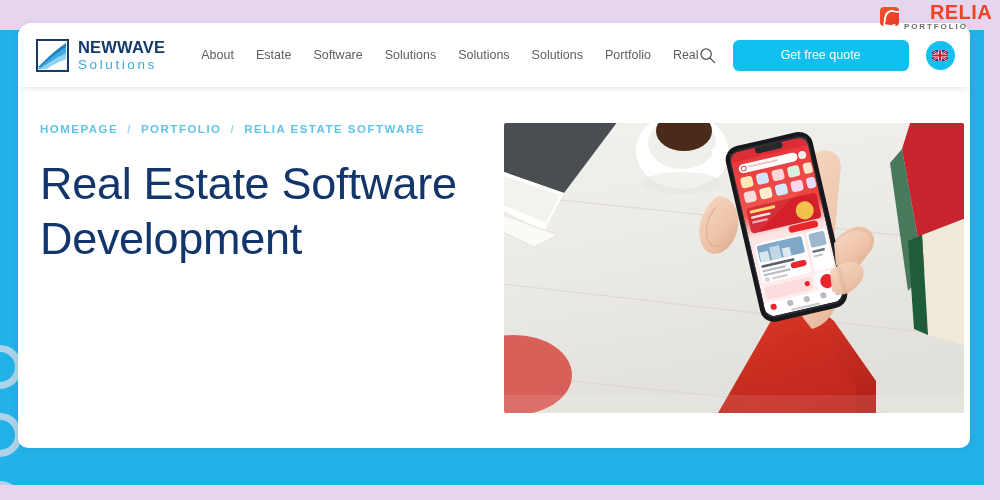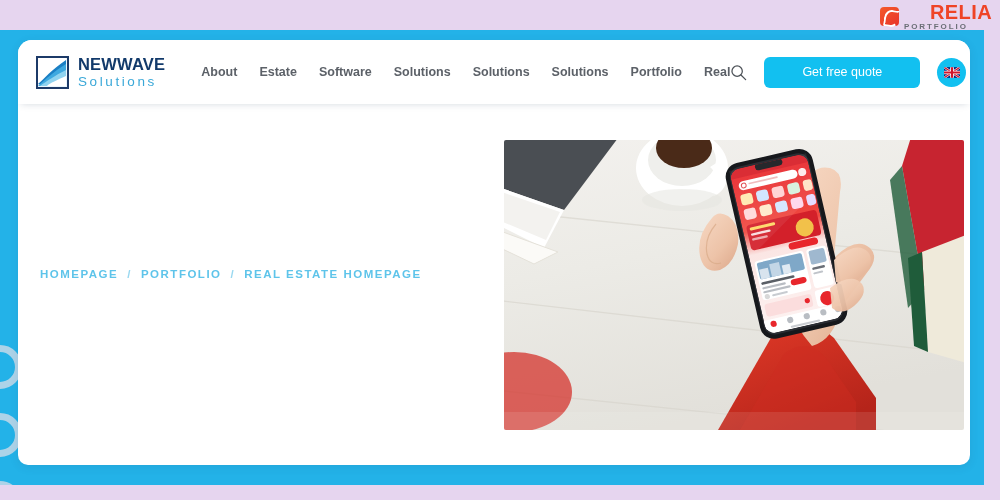--- a/index.html
+++ b/index.html
@@ -86,21 +86,21 @@
     opacity: .85;
   }
   #deco-ring-1 { top: 315px; }
   #deco-ring-2 { top: 383px; }
   #deco-ring-3 { top: 451px; }
 
   
   #page-card {
     position: absolute;
     left: 18px;
-    top: 40px;
+    top: 23px;
     width: 952px;
     height: 425px;
     background: #ffffff;
     border-radius: 14px 14px 10px 10px;
     overflow: hidden;
     z-index: 5;
     box-shadow: 0 2px 10px rgba(40,60,90,.10);
   }
 
   
@@ -145,21 +145,20 @@
     color: #3aa8d8;
     letter-spacing: 2.6px;
     margin-top: 2px;
   }
 
   #main-nav {
     display: flex;
     align-items: center;
     gap: 22px;
     margin-left: 36px;
-    font-weight: bold;
   }
   .nav-link {
     font-size: 12.5px;
     color: #5c6168;
     white-space: nowrap;
     cursor: pointer;
   }
 
   #header-actions {
     margin-left: auto;
@@ -172,21 +171,21 @@
     height: 17px;
     cursor: pointer;
     flex: none;
   }
   #quote-button {
     background: #12c0f0;
     color: #ffffff;
     font-size: 12.5px;
     border: none;
     border-radius: 6px;
-    width: 156px;
+    width: 176px;
     height: 31px;
     cursor: pointer;
     font-family: inherit;
   }
   #lang-switch {
     width: 29px;
     height: 29px;
     border-radius: 50%;
     background: #12c0f0;
     display: flex;
@@ -201,21 +200,20 @@
     border-radius: 2px;
     overflow: hidden;
     display: block;
   }
 
   
   #hero {
     display: flex;
     padding: 36px 0 0 0;
     position: relative;
-    align-items: center;
   }
 
   #hero-left {
     width: 482px;
     padding-left: 22px;
     flex: none;
   }
 
   #breadcrumb {
     display: flex;
@@ -315,23 +313,24 @@
   </header>
 
   <section id="hero">
 
     <div id="hero-left">
       <div id="breadcrumb">
         <span class="crumb">HOMEPAGE</span>
         <span class="crumb-sep">/</span>
         <span class="crumb">PORTFOLIO</span>
         <span class="crumb-sep">/</span>
-        <span class="crumb">REAL ESTATE HOMEPAGE</span>
+        <span class="crumb">RELIA ESTATE SOFTWARE</span>
       </div>
 
+      <h1 id="page-title">Real Estate Software Development</h1>
     </div>
 
     <div id="hero-right">
       <svg id="hero-image" viewBox="0 0 460 290" preserveAspectRatio="xMidYMid slice">
         <defs>
           <linearGradient id="deskG" x1="0" y1="0" x2="0.3" y2="1">
             <stop offset="0%" stop-color="#f3f1ee"></stop>
             <stop offset="45%" stop-color="#ecebe6"></stop>
             <stop offset="100%" stop-color="#e2e0da"></stop>
           </linearGradient>

